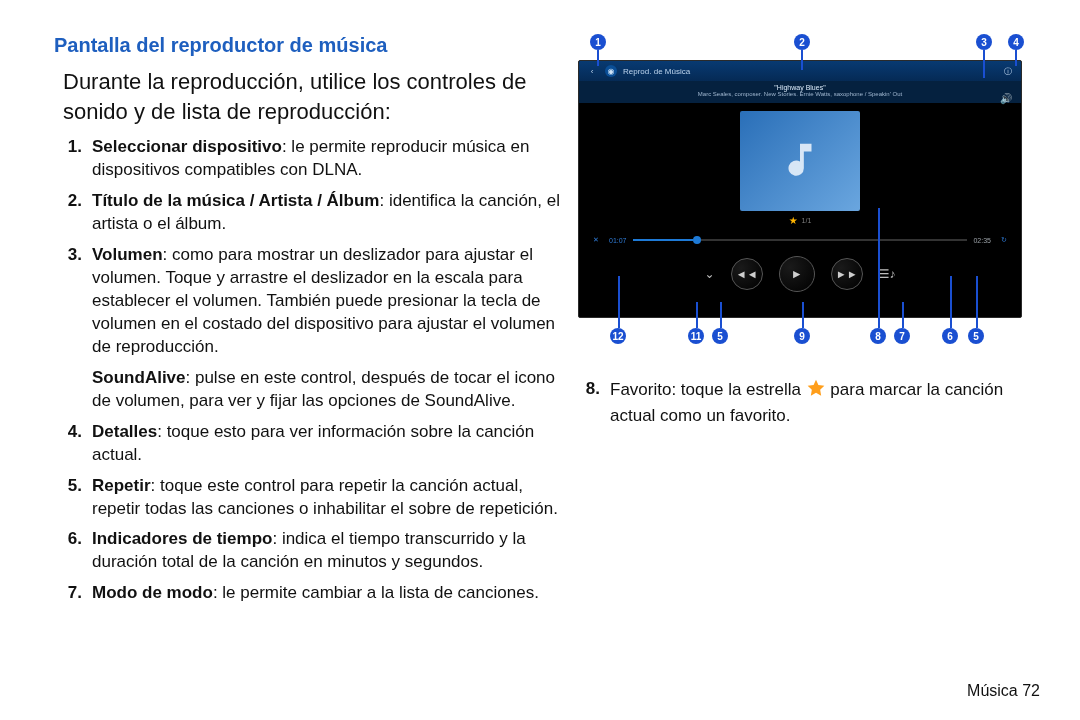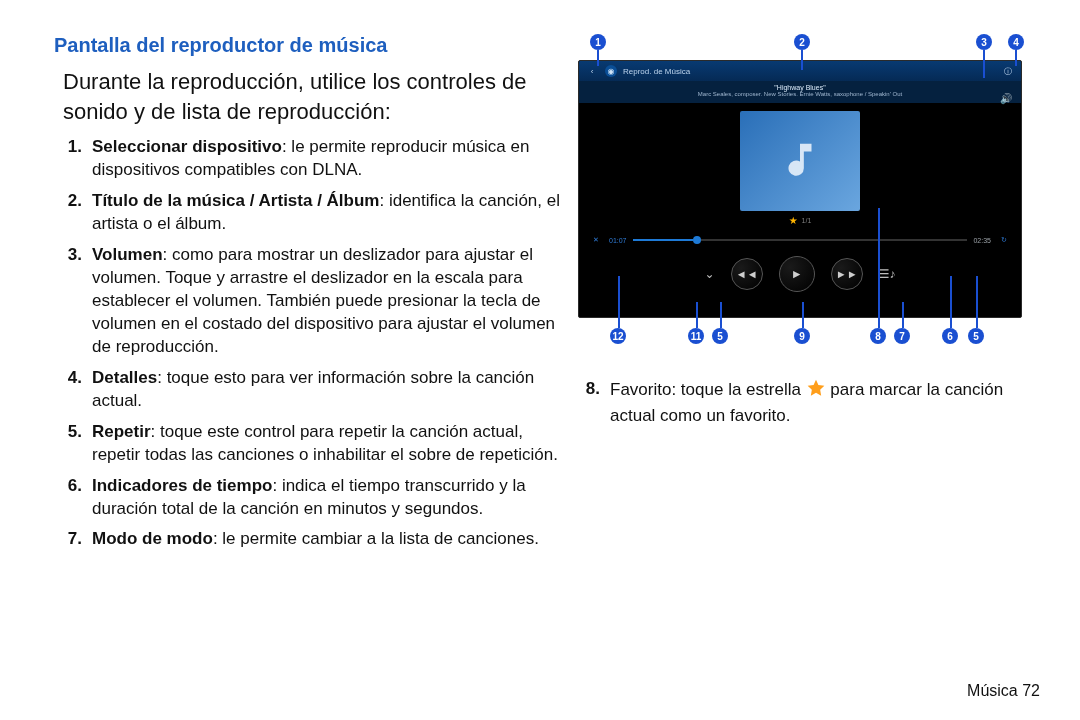--- a/index.html
+++ b/index.html
@@ -69,20 +69,21 @@
           </li>
         <li>
             <span class="num">2.</span>
             <span class="body"><span class="lead">Título de la música / Artista / Álbum</span><span>: identifica la canción, el artista o el álbum.</span></span>
           </li>
         <li>
             <span class="num">3.</span>
             <span class="body"><span class="lead">Volumen</span><span>: como para mostrar un deslizador para ajustar el volumen. Toque y arrastre el deslizador en la escala para establecer el volumen. También puede presionar la tecla de volumen en el costado del dispositivo para ajustar el volumen de reproducción.</span></span>
           </li>
       </ol>
+      <div class="sub"><span class="lead" style="font-weight:700">SoundAlive</span><span>: pulse en este control, después de tocar el icono de volumen, para ver y fijar las opciones de SoundAlive.</span></div>
       <ol class="mainlist">
         <li>
             <span class="num">4.</span>
             <span class="body"><span class="lead">Detalles</span><span>: toque esto para ver información sobre la canción actual.</span></span>
           </li>
         <li>
             <span class="num">5.</span>
             <span class="body"><span class="lead">Repetir</span><span>: toque este control para repetir la canción actual, repetir todas las canciones o inhabilitar el sobre de repetición.</span></span>
           </li>
         <li>

